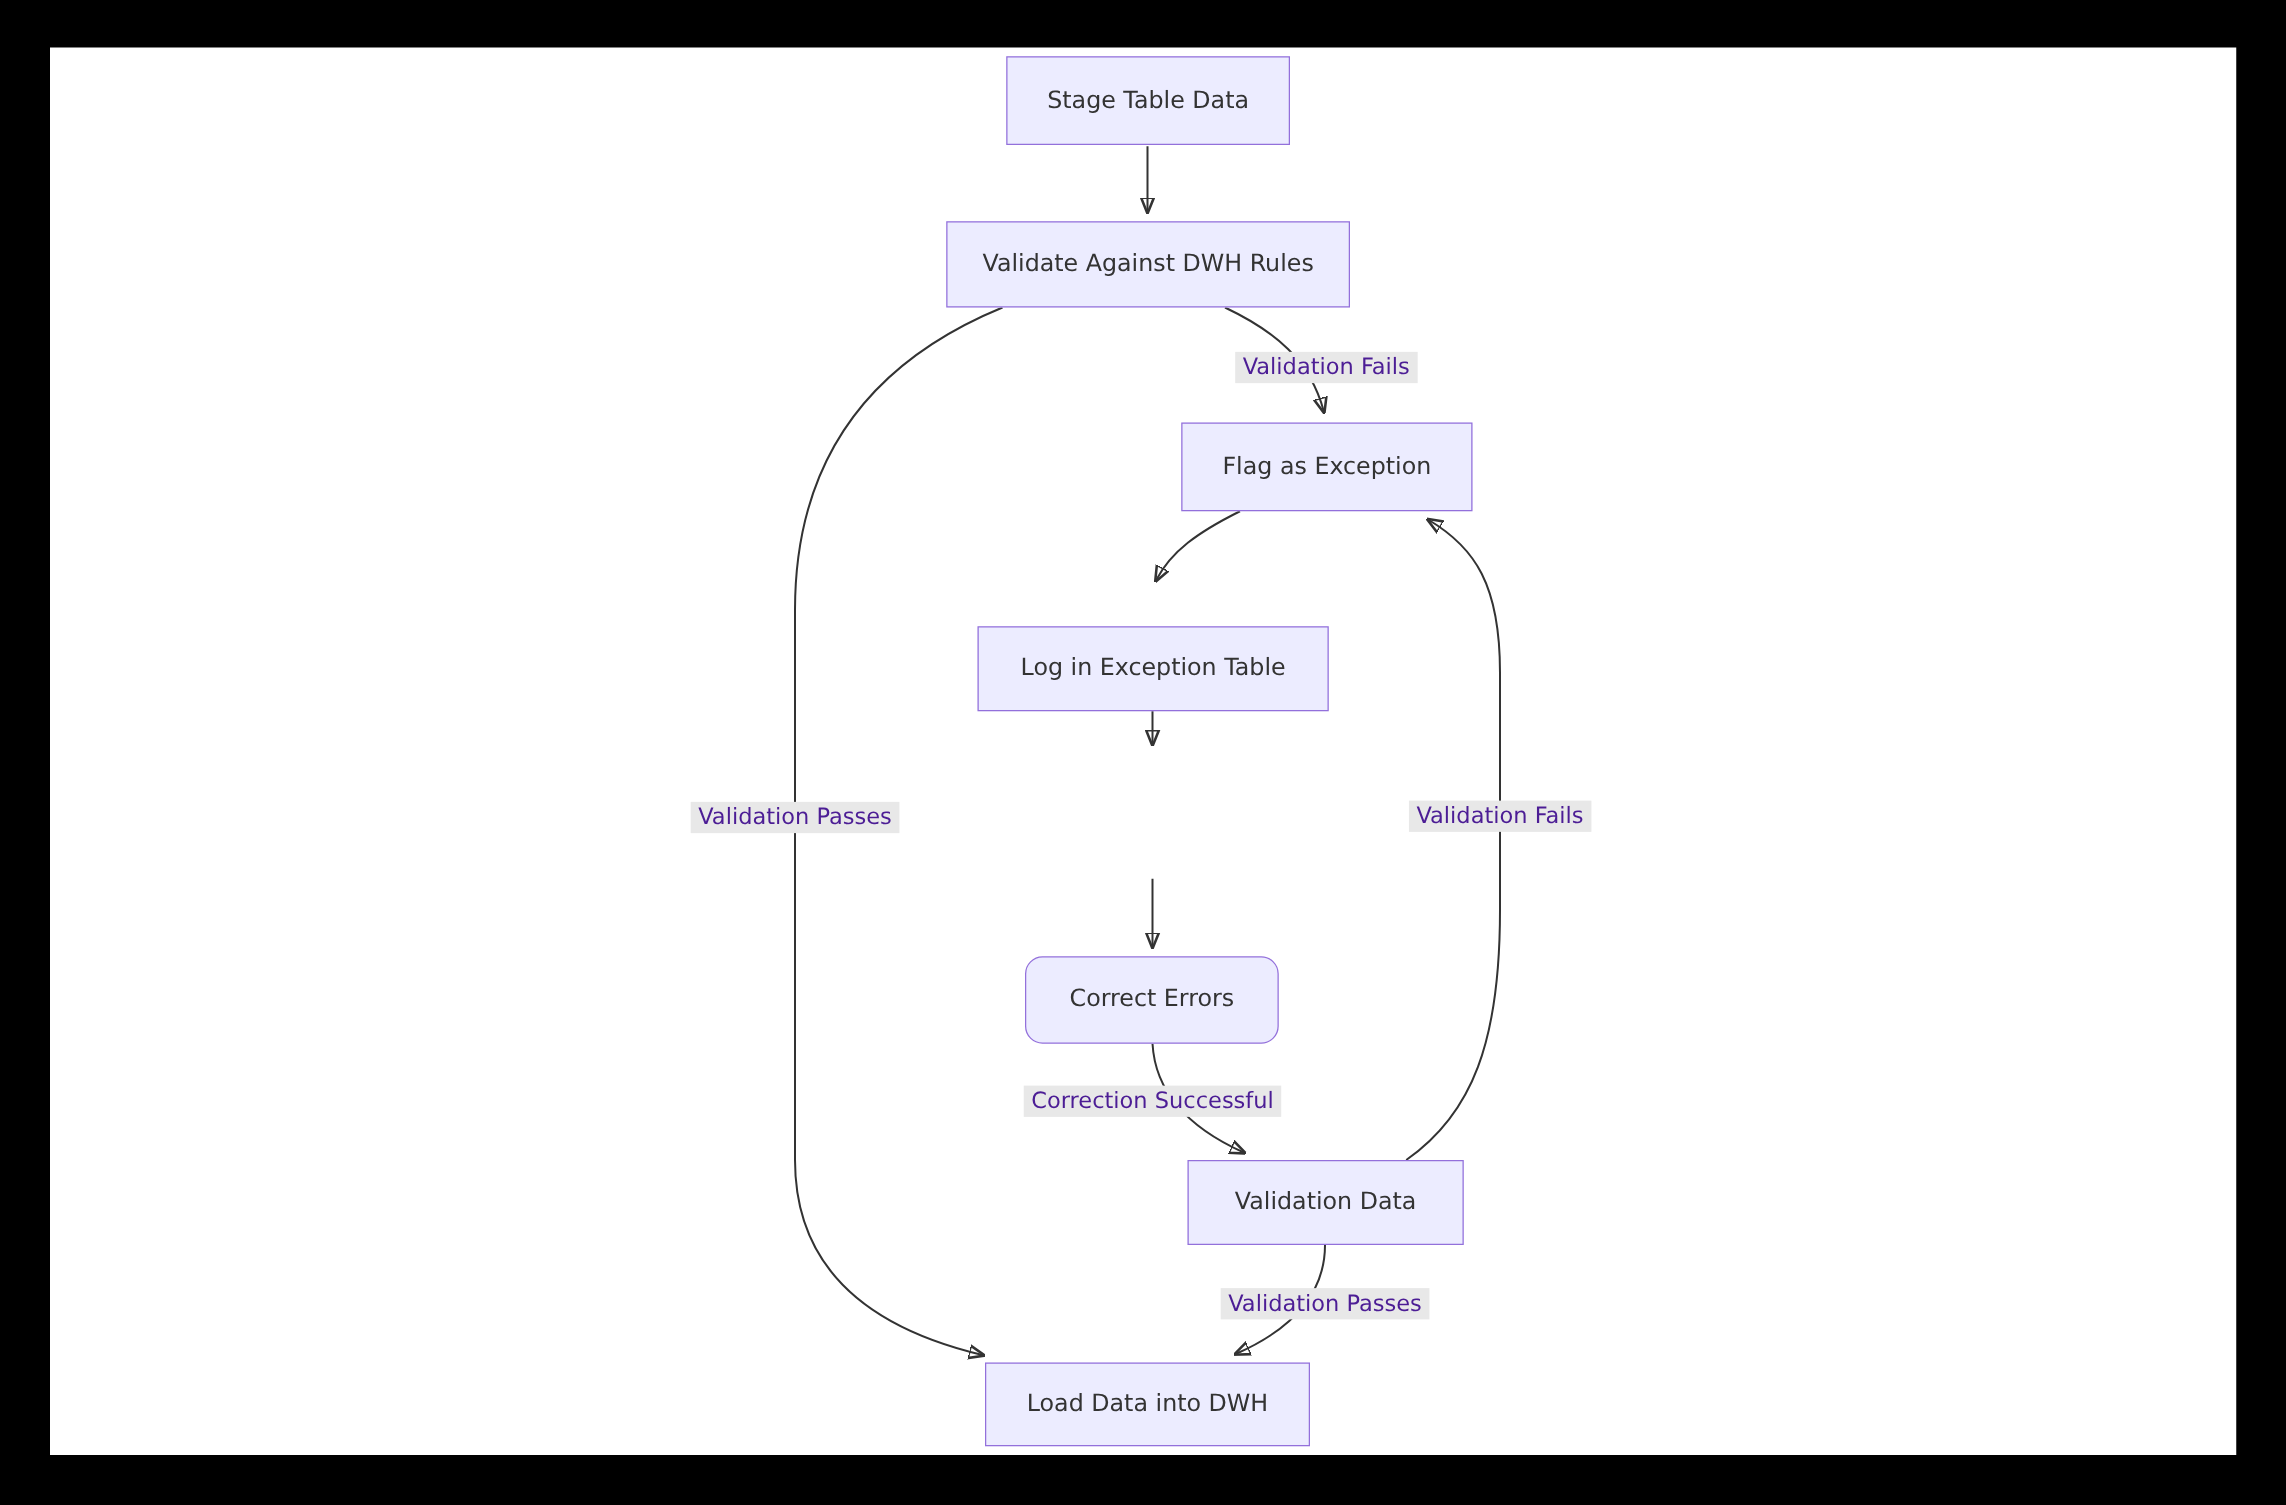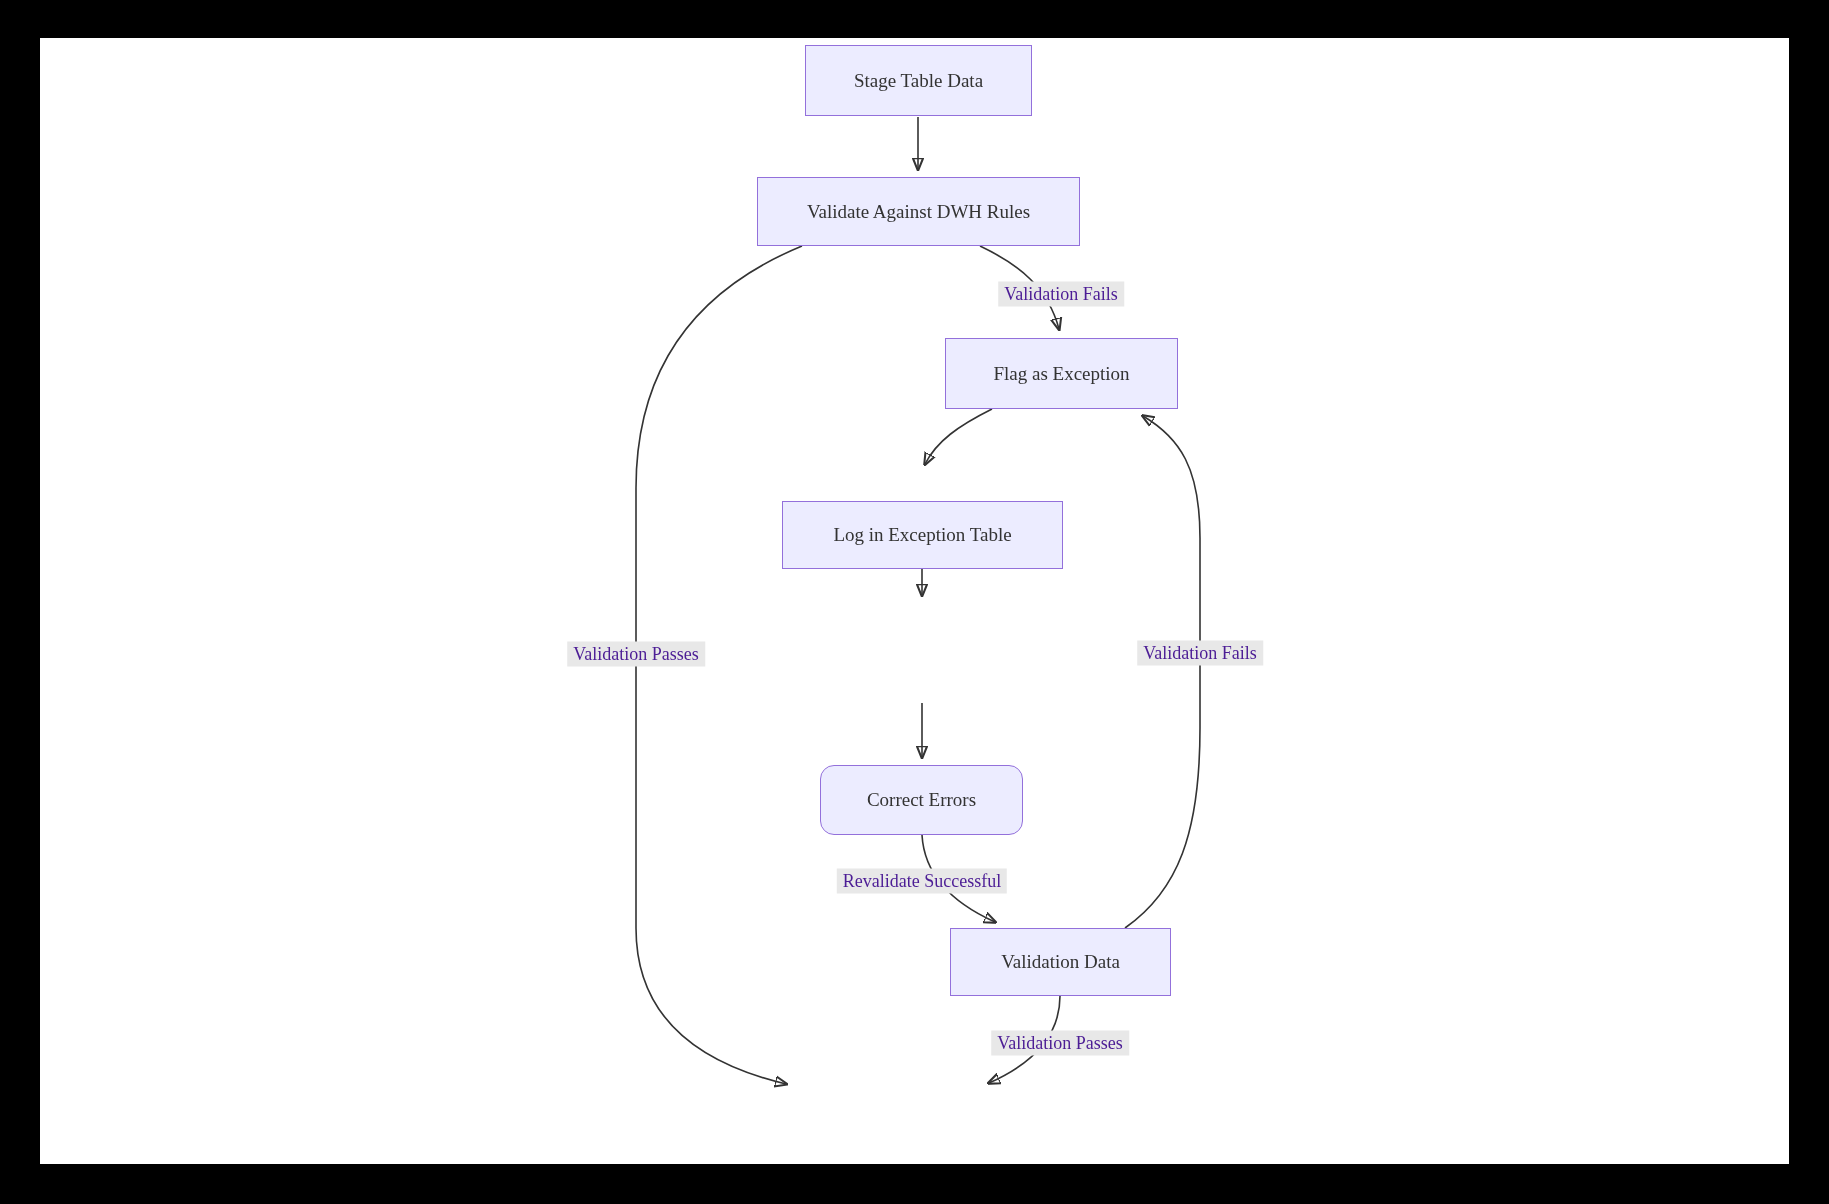--- a/index.html
+++ b/index.html
@@ -11,21 +11,20 @@
     font-family: "DejaVu Sans", "Liberation Sans", sans-serif;
     overflow: hidden;
   }
   .canvas {
     position: absolute;
     left: 40px;
     top: 38px;
     width: 1749px;
     height: 1126px;
     background: #ffffff;
-    font-family: Liberation Serif, serif;
   }
   .edges-svg {
     position: absolute;
     left: 0;
     top: 0;
     width: 1749px;
     height: 1126px;
   }
   .edges-svg path {
     fill: none;
@@ -102,20 +101,23 @@
   </div>
   <div class="node node-log">
     <span>Log in Exception Table</span>
   </div>
   <div class="node node-correct">
     <span>Correct Errors</span>
   </div>
   <div class="node node-revalidate">
     <span>Validation Data</span>
   </div>
+  <div class="node node-load">
+    <span>Load Data into DWH</span>
+  </div>
 
   <div class="edge-label el-vf-top">Validation Fails</div>
   <div class="edge-label el-vp-left">Validation Passes</div>
   <div class="edge-label el-vf-right">Validation Fails</div>
-  <div class="edge-label el-cs">Revalidate Successful</div>
+  <div class="edge-label el-cs">Correction Successful</div>
   <div class="edge-label el-vp-bottom">Validation Passes</div>
 
 </div>
 
 </body></html>

